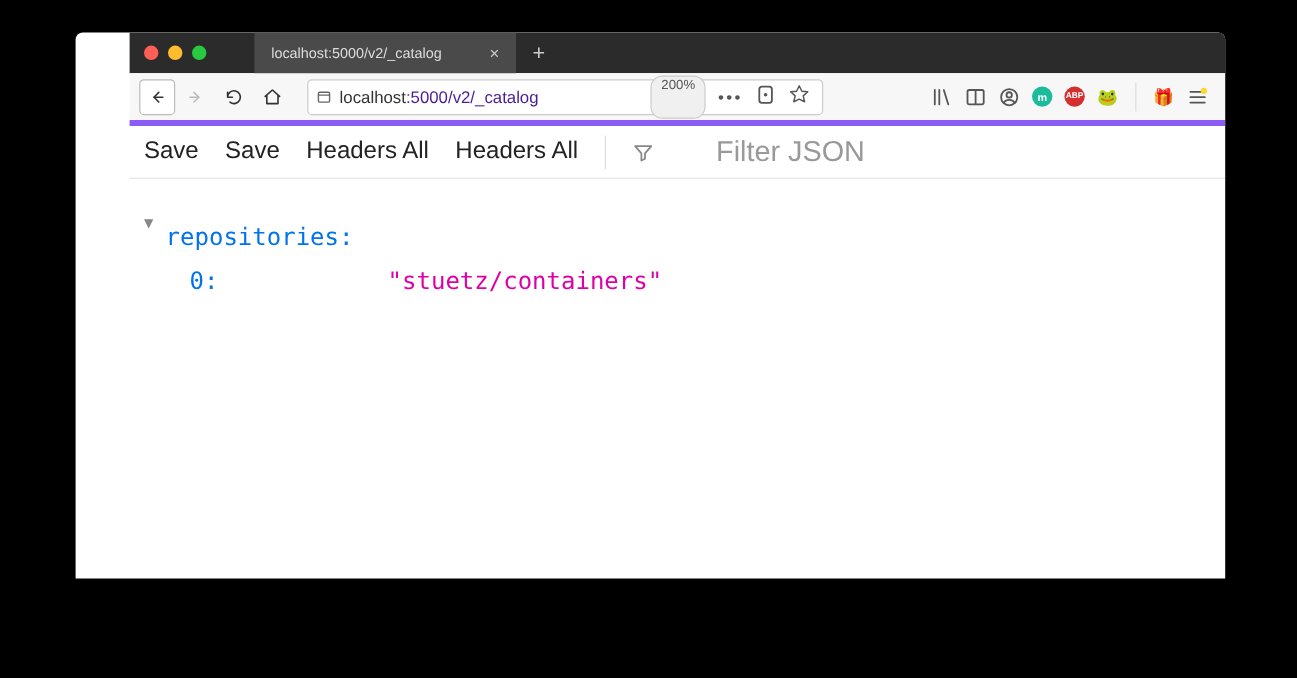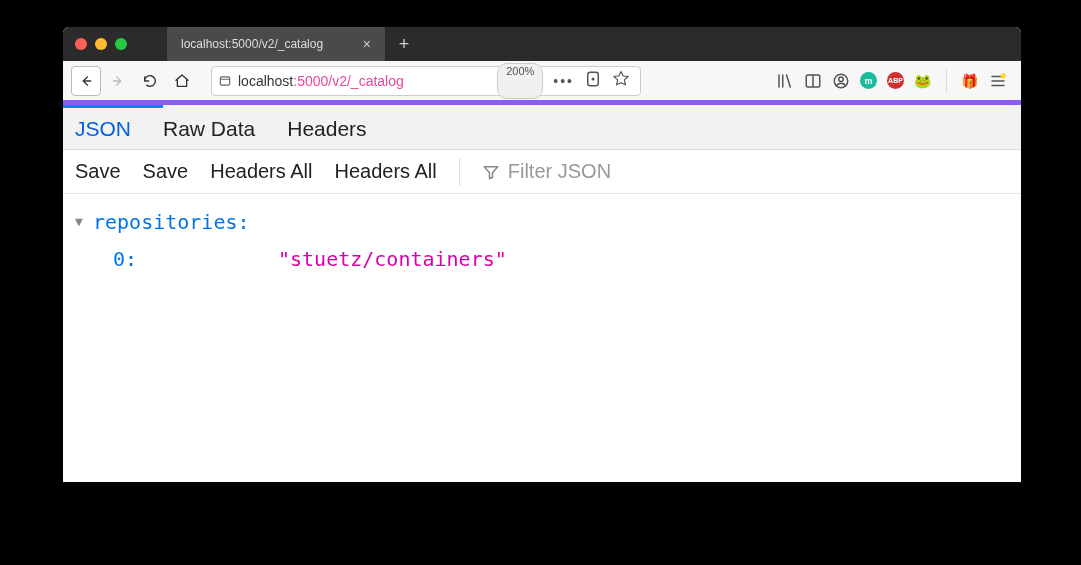--- a/index.html
+++ b/index.html
@@ -1,38 +1,38 @@
 <!DOCTYPE html>
 <html><head>
 <meta charset="utf-8">
 <style>
 * { box-sizing: border-box; margin: 0; padding: 0; }
 body { background: #000; width: 1081px; height: 565px; font-family: -apple-system, BlinkMacSystemFont, "Segoe UI", sans-serif; }
-.window { position: absolute; left: 63px; top: 27px; width: 958px; height: 455px; background: #fff; border-radius: 6px 6px 0 0; overflow: hidden; box-shadow: 0 10px 40px rgba(0,0,0,0.5); }
+.window { position: absolute; left: 63px; top: 27px; width: 958px; height: 455px; background: #fff; border-radius: 6px 6px 0 0; overflow: hidden; box-shadow: 0 10px 40px rgba(0,0,0,0.5); padding-left: 45px; }
 
 
 .titlebar { height: 34px; background: #2b2b2b; display: flex; align-items: center; }
 .traffic { display: flex; gap: 8px; padding: 0 12px; }
 .tl { width: 12px; height: 12px; border-radius: 50%; }
 .tl.red { background: #ff5f57; }
 .tl.yel { background: #febc2e; }
 .tl.grn { background: #28c840; }
 .tab { display: flex; align-items: center; height: 34px; background: #4a4a4a; margin-left: 28px; padding: 0 10px 0 14px; min-width: 218px; color: #ddd; font-size: 12px; justify-content: space-between; }
 .tab-close { color: #ccc; font-size: 14px; line-height: 1; padding: 2px 4px; }
 .newtab { width: 30px; height: 30px; display: flex; align-items: center; justify-content: center; color: #ccc; font-size: 18px; margin-left: 4px; }
 
 
 .urlbar { height: 44px; background: #f7f7f7; border-bottom: 5px solid #8b5cf6; display: flex; align-items: center; padding: 0 8px; gap: 2px; }
 .navbtn { width: 30px; height: 30px; border: 1px solid #bbb; border-radius: 4px; display: flex; align-items: center; justify-content: center; color: #555; cursor: pointer; background: #fff; }
 .navbtn.flat { border: none; background: transparent; }
 .navbtn.disabled { color: #bbb; border-color: #ddd; }
 .navbtn svg { width: 16px; height: 16px; }
 .urlfield { flex: none; width: 430px; height: 30px; border: 1px solid #ccc; border-radius: 4px; background: #fff; display: flex; align-items: center; padding: 0 6px; margin-left: 12px; font-size: 14px; color: #333; }
 .urlfield .lock { margin-right: 6px; display:flex; }
-.urlfield .url-dim { color: #ec4899; }
+.urlfield .url-dim { color: #4c1d95; }
 .zoom { margin-left: auto; font-size: 11px; height: 36px; padding: 1px 8px; border: 1px solid #ccc; border-radius: 10px; color: #555; background: #f0f0f0; }
 .url-actions { display: flex; align-items: center; gap: 10px; padding: 0 4px 0 10px; color: #555; }
 .url-actions .dots { letter-spacing: 2px; font-size: 14px; }
 .toolbar-icons { display: flex; align-items: center; gap: 10px; margin-left: auto; padding: 0 6px; color: #555; }
 .toolbar-icons .ic { width: 18px; height: 18px; display: flex; align-items: center; justify-content: center; font-size: 14px; }
 .circ { width: 17px; height: 17px; border-radius: 50%; display: flex; align-items: center; justify-content: center; font-size: 9px; color: #fff; font-weight: bold; }
 .circ.teal { background: #1abc9c; }
 .circ.red { background: #d32f2f; }
 .sep { width: 1px; height: 24px; background: #ddd; margin: 0 4px; }
 
@@ -40,29 +40,29 @@
 .jsontabs { height: 45px; background: #f2f2f2; border-bottom: 1px solid #ddd; display: flex; align-items: center; padding: 0 10px; gap: 28px; font-size: 21px; color: #222; position: relative; padding-top:4px;}
 .jsontabs .jt { cursor: pointer; padding: 8px 2px; }
 .jsontabs .jt.active { color: #0060df; }
 .accent { position: absolute; top: 0; left: 0; width: 100px; height: 3px; background: #0a84ff; }
 
 
 .actionbar { height: 44px; border-bottom: 1px solid #e5e5e5; display: flex; align-items: center; padding: 0 12px; gap: 22px; font-size: 20px; color: #222; }
 .actionbar .ab { cursor: pointer; }
 .vline { width: 1px; height: 28px; background: #ddd; }
 .filter { display: flex; align-items: center; gap: 8px; color: #888; }
-.filter input { border: none; outline: none; font-size: 20px; color: #4d7c0f; background: transparent; width: 300px; }
+.filter input { border: none; outline: none; font-size: 24px; color: #4d7c0f; background: transparent; width: 300px; margin-left: 44px; }
 .filter input::placeholder { color: #999; }
 .filter svg { width: 18px; height: 18px; stroke: #888; fill: none; }
 
 
 .jsonbody { padding: 10px 12px; font-family: "SF Mono", Menlo, Consolas, monospace; font-size: 20px; line-height: 1.85; }
 .row { display: flex; align-items: center; }
 .twisty { color: #888; font-size: 13px; width: 18px; display: inline-block; }
-.key { color: #0074e8; }
+.key { color: #0074e8; margin-top: 20px; }
 .idx { color: #0074e8; margin-left: 38px; width: 165px; display:inline-block;}
 .str { color: #dd00a9; }
 </style>
 </head>
 <body>
 
 <div class="window">
 
   <div class="titlebar">
     <div class="traffic">
@@ -149,26 +149,20 @@
       <span class="ic">🎁</span>
       <span class="ic">
           <svg width="18" height="18" viewBox="0 0 24 24">
             <path d="M4 6h16M4 12h16M4 18h16" stroke="#555" stroke-width="2" stroke-linecap="round"></path>
             <circle cx="19" cy="5" r="3.5" fill="#fdd835"></circle>
           </svg>
         </span>
     </div>
   </div>
 
-  <div class="jsontabs">
-    <div class="accent"></div>
-    <div class="jt active">JSON</div>
-    <div class="jt">Raw Data</div>
-    <div class="jt">Headers</div>
-  </div>
 
   <div class="actionbar">
     <span class="ab">Save</span>
     <span class="ab">Save</span>
     <span class="ab">Headers All</span>
     <span class="ab">Headers All</span>
     <span class="vline"></span>
     <span class="filter">
       <svg viewBox="0 0 24 24">
           <path d="M3 5h18l-7 8v6l-4 2v-8z" stroke-width="2" stroke-linejoin="round"></path>

